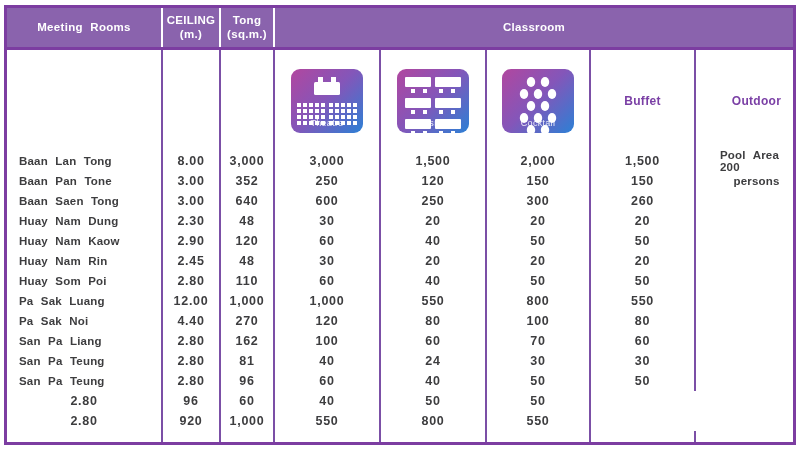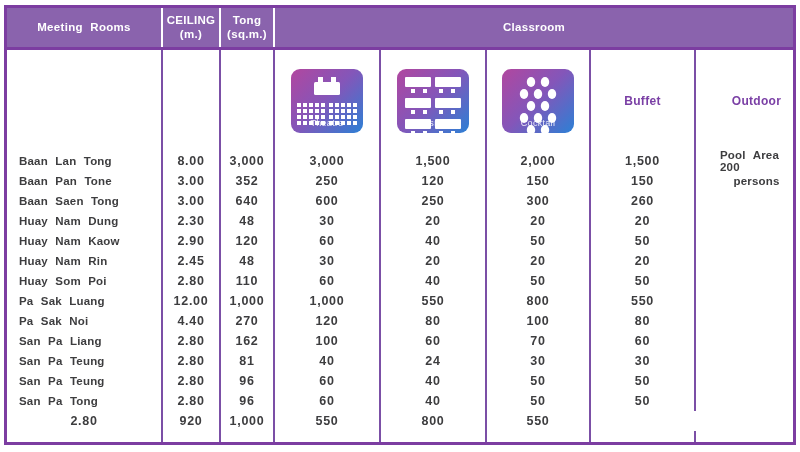--- a/index.html
+++ b/index.html
@@ -322,21 +322,20 @@
     <div class="cell name">San Pa Teung</div>
     <div class="cell">2.80</div>
     <div class="cell">96</div>
     <div class="cell">60</div>
     <div class="cell">40</div>
     <div class="cell">50</div>
     <div class="cell">50</div>
     <div class="cell outdoor"></div>
   </div>
         <div class="row data-row">
-    <div class="cell name">San Pa Tong</div>
     <div class="cell">2.80</div>
     <div class="cell">96</div>
     <div class="cell">60</div>
     <div class="cell">40</div>
     <div class="cell">50</div>
     <div class="cell">50</div>
     <div class="cell outdoor"></div>
   </div>
         <div class="row data-row">
     <div class="cell">2.80</div>

